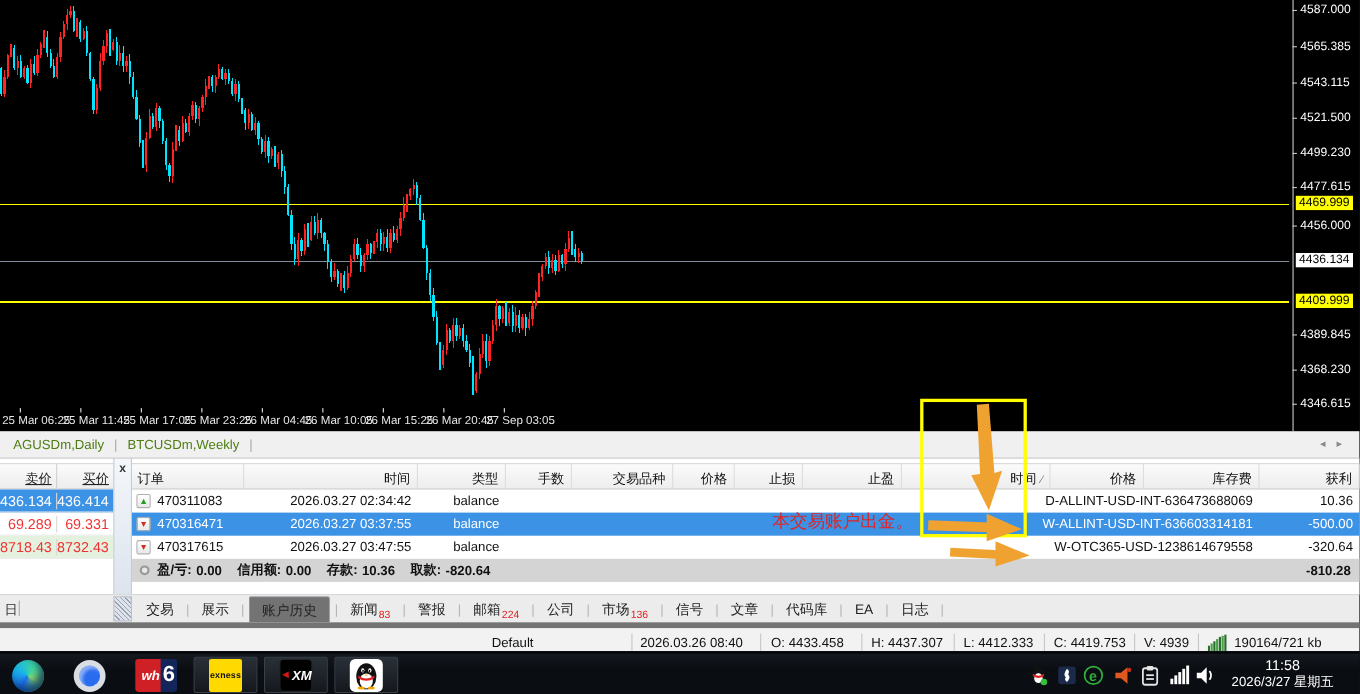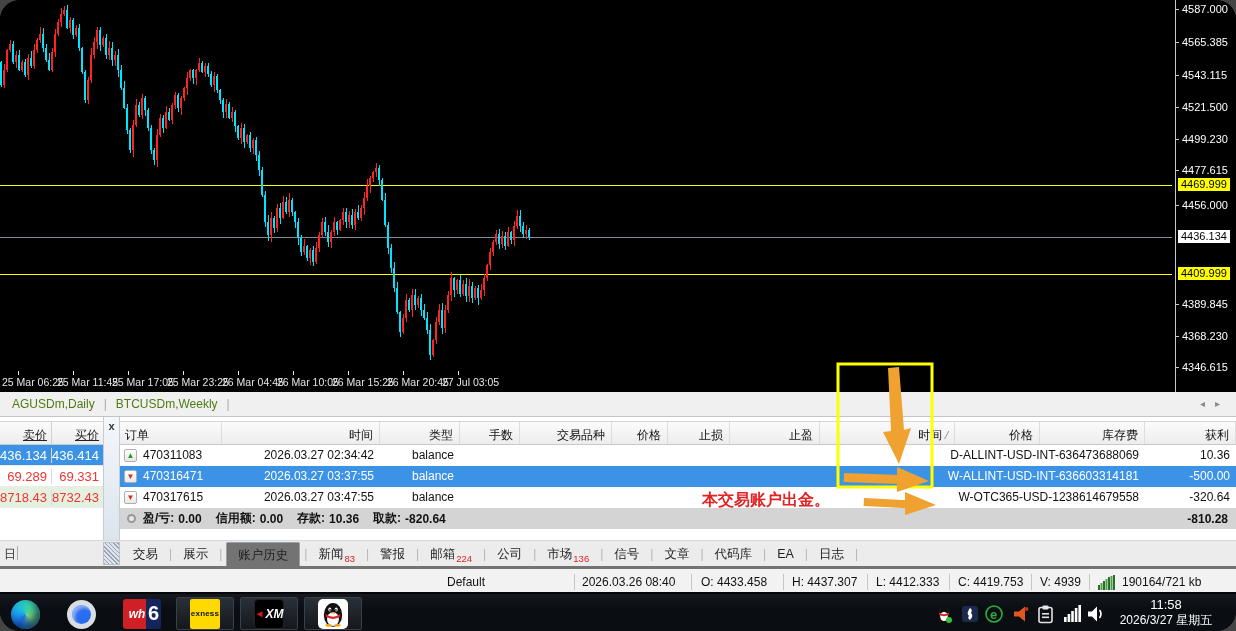--- a/index.html
+++ b/index.html
@@ -1,31 +1,31 @@
 <!DOCTYPE html>
 <html><head>
 <meta charset="utf-8">
 <style>
   * { margin:0; padding:0; box-sizing:border-box; }
   body { background:#444; font-family:"Liberation Sans","DejaVu Sans",sans-serif; }
-  #root { position:relative; width:1236px; height:631px; overflow:hidden; background:#000;border-radius:20px; }
+  #root { position:relative; width:1236px; height:631px; overflow:hidden; background:#000; }
 
   
   #chart { position:absolute; left:0; top:0; width:1236px; height:392px; background:#000; }
   #candles-svg { position:absolute; left:0; top:0; }
   .axis-vline { position:absolute; left:1175px; top:0; width:1px; height:392px; background:#c8c8c8; }
   .pl { position:absolute; left:1182px; font-size:11px; color:#fff; line-height:13px; white-space:nowrap; }
   .pl::before { content:""; position:absolute; left:-7px; top:6px; width:4px; height:1px; background:#c8c8c8; }
   .pl.y { left:1178px; background:#ffff00; color:#000; padding:0 3px; }
   .pl.w { left:1178px; background:#ffffff; color:#000; padding:0 3px; }
   .pl.y::before, .pl.w::before { display:none; }
   .tl { position:absolute; top:376px; font-size:10.5px; color:#e6e6e6; white-space:nowrap; }
   .tl::before { content:""; position:absolute; left:16px; top:-5px; width:1px; height:4px; background:#e6e6e6; }
   .note-orange { position:absolute; left:722px; top:326px; font-size:17px; font-weight:bold; color:#d9941c; z-index:42; letter-spacing:1px; }
-  .note-red { position:absolute; left:702px; top:490px; font-size:16px; font-weight:bold; color:#e42222; z-index:42; }
+  .note-red { position:absolute; left:702px; top:464px; font-size:16px; font-weight:normal; color:#e42222; z-index:42; }
 
   
   #chart-tabs { position:absolute; left:0; top:392px; width:1236px; height:25px; background:#f0f0f0; border-bottom:1px solid #c4c4c4; display:flex; align-items:center; padding-left:6px; }
   .ctab { font-size:12px; color:#4d7c0f; padding:2px 6px; }
   .tsep { color:#a8a8a8; font-size:12px; margin:0 3px; }
   .tsep::after { content:"|"; }
   .scroll-arrows { position:absolute; right:6px; top:6px; color:#8a8a8a; font-size:10px; letter-spacing:10px; }
 
   
   #panel { position:absolute; left:0; top:417px; width:1236px; height:123px; background:#f0f0f0; }
@@ -70,21 +70,21 @@
   #dock .remnant { position:absolute; left:4px; top:5px; font-size:12px; color:#333; }
   #dock .remnant-sep { position:absolute; left:17px; top:5px; width:1px; height:14px; background:#aaa; }
   #dock .pattern { position:absolute; left:103px; top:1px; width:17px; height:23px; border:1px solid #b8c0cc; background:repeating-linear-gradient(45deg,#99a2b2 0 1px,#dfe4ec 1px 3px); }
   #dock .tabs { position:absolute; left:126px; top:0; height:26px; display:flex; align-items:center; }
   .btab { font-size:12.5px; color:#222; padding:3px 7px; white-space:nowrap; }
   .btab.active { background:#737373; border:1px solid #98a0a8; border-bottom:none; border-radius:2px 2px 0 0; padding:4px 11px 6px; position:relative; top:2px; }
   .badge { font-size:9.5px; color:#e02020; position:relative; top:4px; margin-left:1px; }
   .dsep { color:#b5b5b5; font-size:12px; margin:0 4px; } .dsep::after { content:"|"; }
 
   
-  #status { position:absolute; left:0; top:566px; width:1236px; height:26px; background:#f2f2f2; border-top:3px solid #737373; font-size:12px; color:#111; }
+  #status { position:absolute; left:0; top:566px; width:1236px; height:26px; background:#f2f2f2; border-top:5px solid #737373; font-size:12px; color:#111; }
   #status span.f { position:absolute; top:6px; white-space:nowrap; }
   #status .sv { position:absolute; top:5px; width:1px; height:16px; background:#c6c6c6; }
   #status svg { position:absolute; }
 
   
   #taskbar { position:absolute; left:0; top:592px; width:1236px; height:39px; background:linear-gradient(#15191f,#0a0d12 40%); border-top:2px solid #04060a; }
   .tbtn { position:absolute; top:3px; width:58px; height:33px; border:1px solid #3a4048; background:linear-gradient(#2a3038,#14181d); border-radius:2px; display:flex; align-items:center; justify-content:center; }
   .tico { position:absolute; top:5px; display:flex; align-items:center; justify-content:center; width:34px; height:30px; }
   .edge { width:29px; height:29px; border-radius:50%; background:conic-gradient(from 210deg,#1f6ff0,#18b3e8,#3fd9a0,#8ee06c,#1f6ff0); box-shadow:inset -4px -5px 8px rgba(0,40,90,.8); }
   .bbro { width:29px; height:29px; border-radius:50%; background:#d9dde4; display:flex; align-items:center; justify-content:center; }
@@ -486,21 +486,21 @@
     <span class="pl" style="top:361px">4346.615</span>
 
     <span class="tl" style="left:2px">25 Mar 06:25</span>
     <span class="tl" style="left:57px">25 Mar 11:45</span>
     <span class="tl" style="left:112px">25 Mar 17:05</span>
     <span class="tl" style="left:167px">25 Mar 23:25</span>
     <span class="tl" style="left:222px">26 Mar 04:45</span>
     <span class="tl" style="left:277px">26 Mar 10:05</span>
     <span class="tl" style="left:332px">26 Mar 15:25</span>
     <span class="tl" style="left:387px">26 Mar 20:45</span>
-    <span class="tl" style="left:442px">27 Jul 03:05</span>
+    <span class="tl" style="left:442px">27 Sep 03:05</span>
   </div>
 
   <div class="note-red">本交易账户出金。</div>
 
   <div id="chart-tabs">
     <span class="ctab">AGUSDm,Daily</span>
     <span class="tsep"></span>
     <span class="ctab">BTCUSDm,Weekly</span>
     <span class="tsep"></span>
     <span class="scroll-arrows"><span>◂</span><span>▸</span></span>

